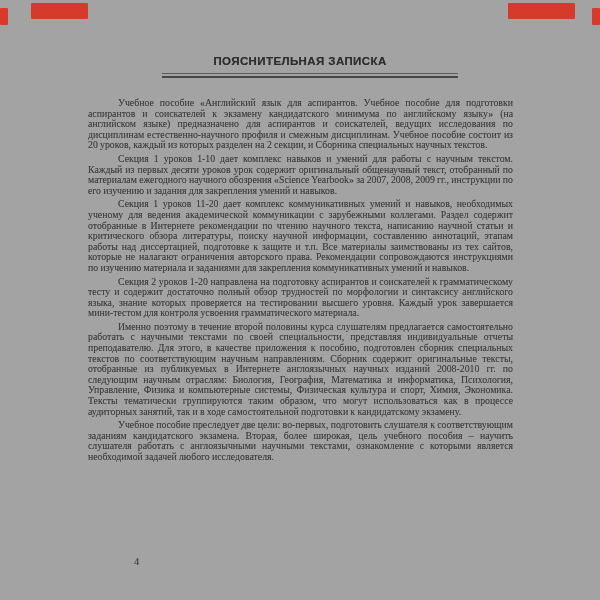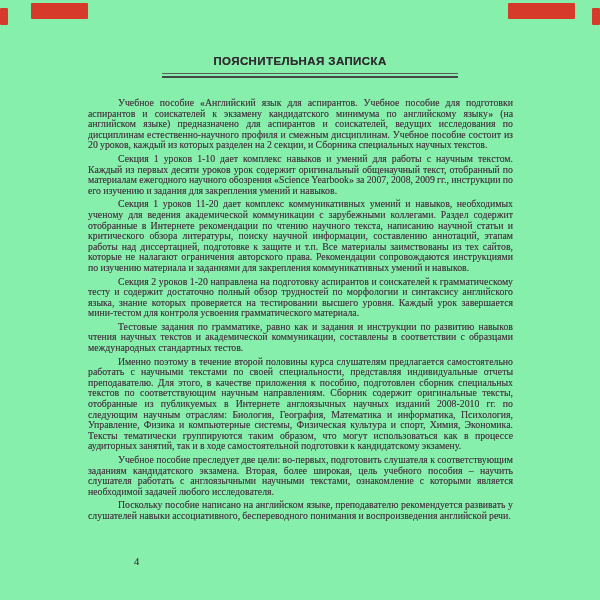--- a/index.html
+++ b/index.html
@@ -5,21 +5,21 @@
   html, body {
     margin: 0;
     padding: 0;
     background: #ffffff;
     font-family: "Liberation Serif", serif;
   }
   #canvas {
     position: relative;
     width: 600px;
     height: 600px;
-    background: #86efac;
+    background: #a3a3a3;
     overflow: hidden;
   }
   
   .scan-mark {
     position: absolute;
     border-radius: 1px;
   }
   .mark-top-left   { left: 31px;  top: 3px; width: 57px; height: 16px; }
   .mark-top-right  { left: 508px; top: 3px; width: 67px; height: 16px; }
   .mark-left-edge  { left: 0px;   top: 8px; width: 8px;  height: 17px; }
@@ -87,21 +87,19 @@
 
   <div class="page-title">ПОЯСНИТЕЛЬНАЯ ЗАПИСКА</div>
 
   <div class="title-rule"></div>
 
   <div class="text-block">
       <p class="para">Учебное пособие «Английский язык для аспирантов. Учебное пособие для подготовки аспирантов и соискателей к экзамену кандидатского минимума по английскому языку» (на английском языке) предназначено для аспирантов и соискателей, ведущих исследования по дисциплинам естественно-научного профиля и смежным дисциплинам. Учебное пособие состоит из 20 уроков, каждый из которых разделен на 2 секции, и Сборника специальных научных текстов.</p>
       <p class="para">Секция 1 уроков 1-10 дает комплекс навыков и умений для работы с научным текстом. Каждый из первых десяти уроков урок содержит оригинальный общенаучный текст, отобранный по материалам ежегодного научного обозрения «Science Yearbook» за 2007, 2008, 2009 гг., инструкции по его изучению и задания для закрепления умений и навыков.</p>
       <p class="para">Секция 1 уроков 11-20 дает комплекс коммуникативных умений и навыков, необходимых ученому для ведения академической коммуникации с зарубежными коллегами. Раздел содержит отобранные в Интернете рекомендации по чтению научного текста, написанию научной статьи и критического обзора литературы, поиску научной информации, составлению аннотаций, этапам работы над диссертацией, подготовке к защите и т.п. Все материалы заимствованы из тех сайтов, которые не налагают ограничения авторского права. Рекомендации сопровождаются инструкциями по изучению материала и заданиями для закрепления коммуникативных умений и навыков.</p>
       <p class="para">Секция 2 уроков 1-20 направлена на подготовку аспирантов и соискателей к грамматическому тесту и содержит достаточно полный обзор трудностей по морфологии и синтаксису английского языка, знание которых проверяется на тестировании высшего уровня. Каждый урок завершается мини-тестом для контроля усвоения грамматического материала.</p>
-      <p class="para">Тестовые задания по грамматике, равно как и задания и инструкции по развитию навыков чтения научных текстов и академической коммуникации, составлены в соответствии с образцами международных стандартных тестов.</p>
       <p class="para">Именно поэтому в течение второй половины курса слушателям предлагается самостоятельно работать с научными текстами по своей специальности, представляя индивидуальные отчеты преподавателю. Для этого, в качестве приложения к пособию, подготовлен сборник специальных текстов по соответствующим научным направлениям. Сборник содержит оригинальные тексты, отобранные из публикуемых в Интернете англоязычных научных изданий 2008-2010 гг. по следующим научным отраслям: Биология, География, Математика и информатика, Психология, Управление, Физика и компьютерные системы, Физическая культура и спорт, Химия, Экономика. Тексты тематически группируются таким образом, что могут использоваться как в процессе аудиторных занятий, так и в ходе самостоятельной подготовки к кандидатскому экзамену.</p>
       <p class="para">Учебное пособие преследует две цели: во-первых, подготовить слушателя к соответствующим заданиям кандидатского экзамена. Вторая, более широкая, цель учебного пособия – научить слушателя работать с англоязычными научными текстами, ознакомление с которыми является необходимой задачей любого исследователя.</p>
-      <p class="para">Поскольку пособие написано на английском языке, преподавателю рекомендуется развивать у слушателей навыки ассоциативного, беспереводного понимания и воспроизведения английской речи.</p>
     </div>
 
   <div class="page-number">4</div>
 
 </div>
 
 </body></html>

